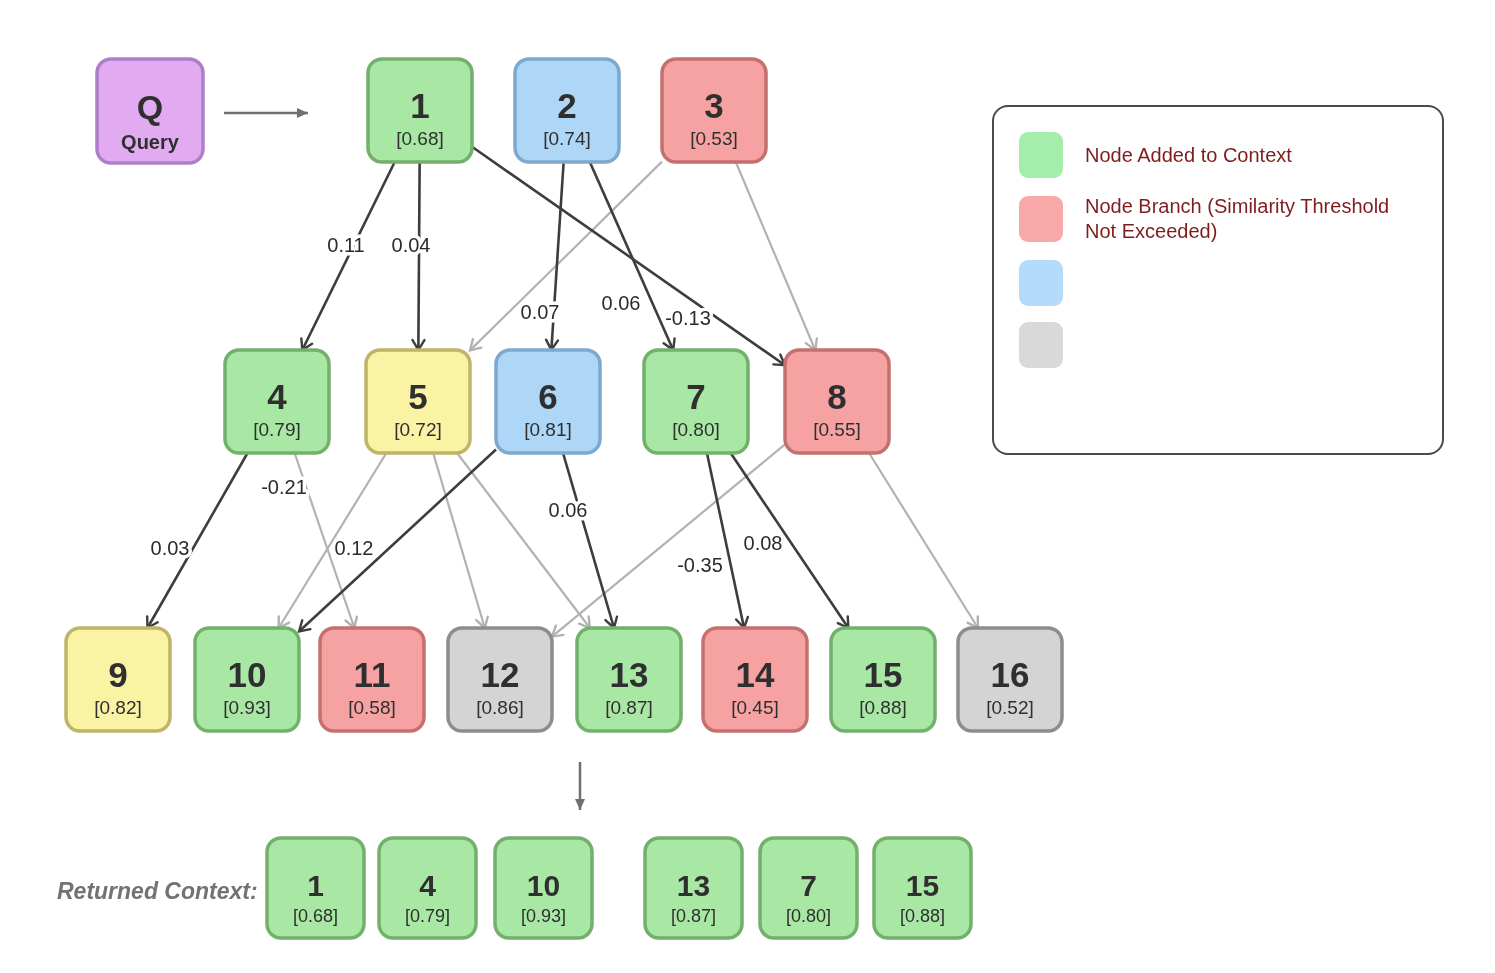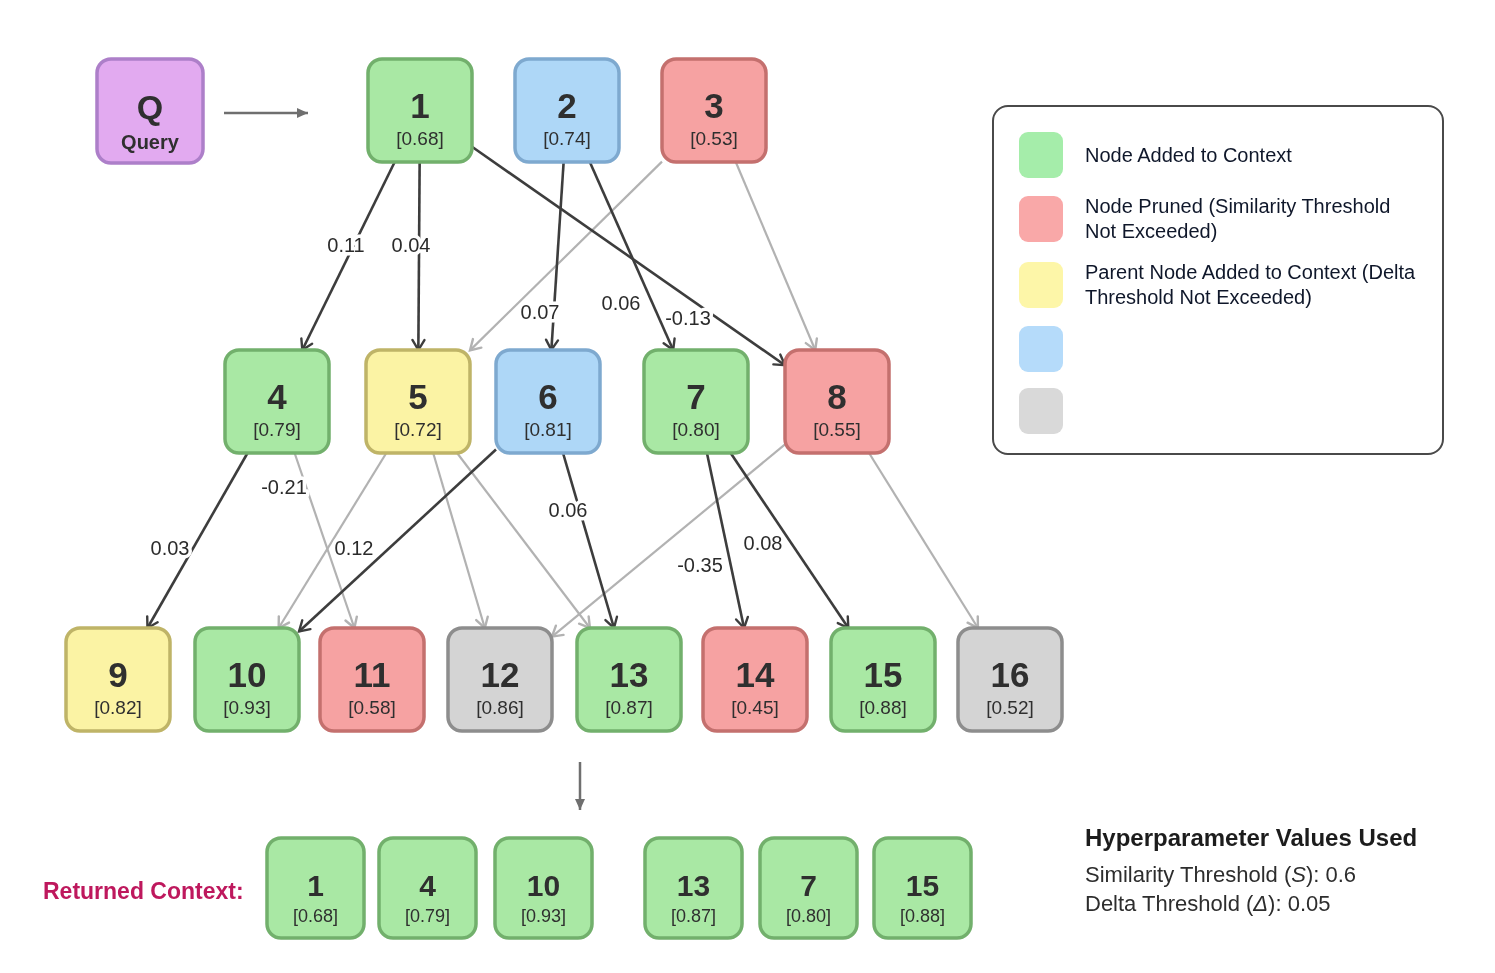--- a/index.html
+++ b/index.html
@@ -18,24 +18,24 @@
   .elabel{font-family:"Liberation Sans",sans-serif;font-weight:400;font-size:20px;fill:#2b2b2b;
           text-anchor:middle;paint-order:stroke;stroke:#ffffff;stroke-width:7px;stroke-linejoin:round;}
   
   .legend{
     position:absolute;left:992px;top:105px;width:452px;height:350px;box-sizing:border-box;
     border:2px solid #4a4a4a;border-radius:16px;background:#ffffff;
     padding:25px 18px 0 25px;
   }
   .legend-item{display:flex;align-items:center;margin-bottom:16px;}
   .legend-swatch{width:44px;height:46px;border-radius:9px;margin-right:22px;flex-shrink:0;}
-  .legend-label{font-size:20px;line-height:25px;color:#0f172a;}
+  .legend-label{font-size:20px;line-height:25px;color:#7f1d1d;}
   
   .returned-label{
-    position:absolute;left:43px;top:878px;font-size:23px;font-weight:700;color:#be185d;
+    position:absolute;left:57px;top:878px;font-size:23px;font-weight:700;color:#737373;font-style:italic;
   }
   
   .hyper{position:absolute;left:1085px;top:824px;width:400px;}
   .hyper-title{font-size:24px;font-weight:700;color:#1c1c1c;margin:0 0 8px 0;}
   .hyper-line{font-size:22px;color:#2d2d2d;line-height:29px;}
   .sym{font-style:italic;}
 </style>
 </head>
 <body>
 
@@ -201,35 +201,26 @@
       </g>
     </svg>
 
   <div class="legend" id="legend">
       <div class="legend-item">
         <div class="legend-swatch" style="background: rgb(165, 237, 170);"></div>
         <span class="legend-label">Node Added to Context</span>
       </div>
       <div class="legend-item">
         <div class="legend-swatch" style="background: rgb(249, 168, 168);"></div>
-        <span class="legend-label">Node Pruned (Similarity Threshold Not Exceeded)</span>
-      </div>
-      <div class="legend-item">
-        <div class="legend-swatch" style="background: rgb(253, 246, 168);"></div>
-        <span class="legend-label">Parent Node Added to Context (Delta Threshold Not Exceeded)</span>
+        <span class="legend-label">Node Branch (Similarity Threshold Not Exceeded)</span>
       </div>
       <div class="legend-item">
         <div class="legend-swatch" style="background: rgb(181, 219, 250);"></div>
       </div>
       <div class="legend-item">
         <div class="legend-swatch" style="background: rgb(217, 217, 217);"></div>
       </div>
     </div>
 
   <div class="returned-label">Returned Context:</div>
 
-  <div class="hyper">
-    <div class="hyper-title">Hyperparameter Values Used</div>
-    <div class="hyper-line"><span>Similarity Threshold (</span><span class="sym">S</span><span>): 0.6</span></div>
-    <div class="hyper-line"><span>Delta Threshold (</span><span class="sym">Δ</span><span>): 0.05</span></div>
-  </div>
 
 </div>
 
 </body></html>

